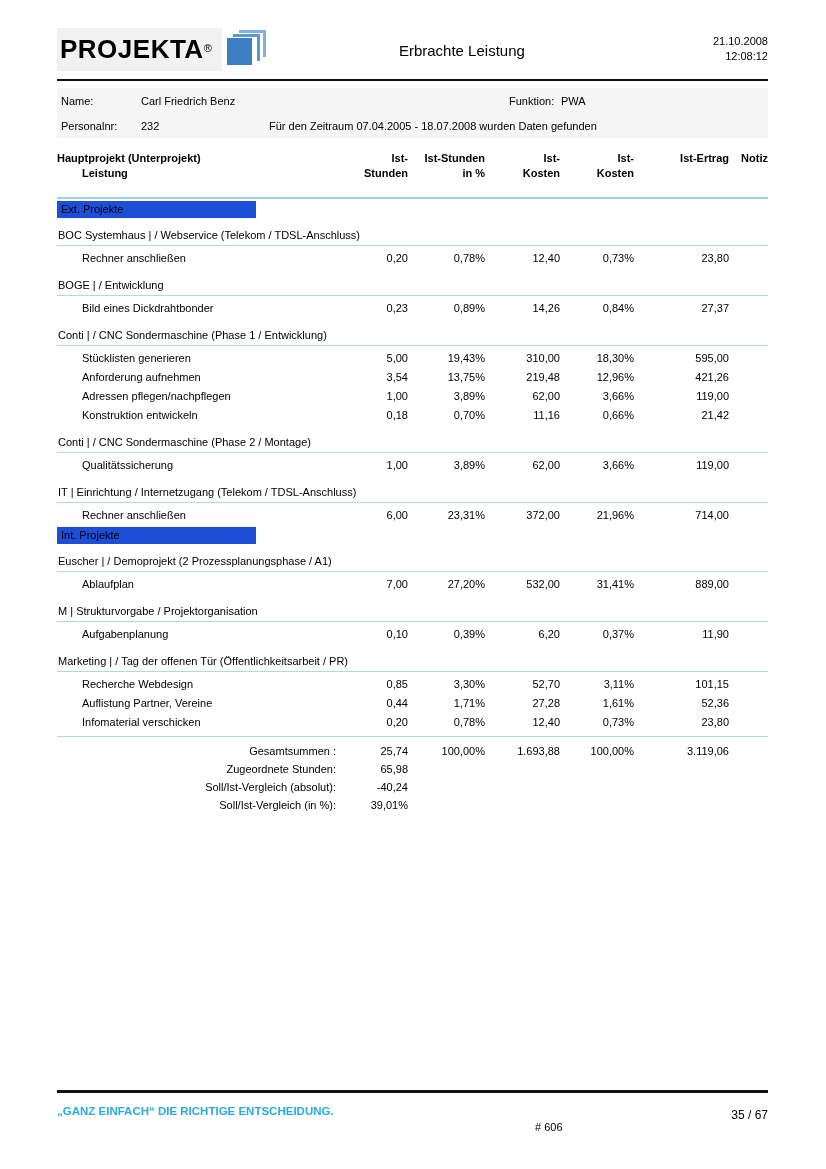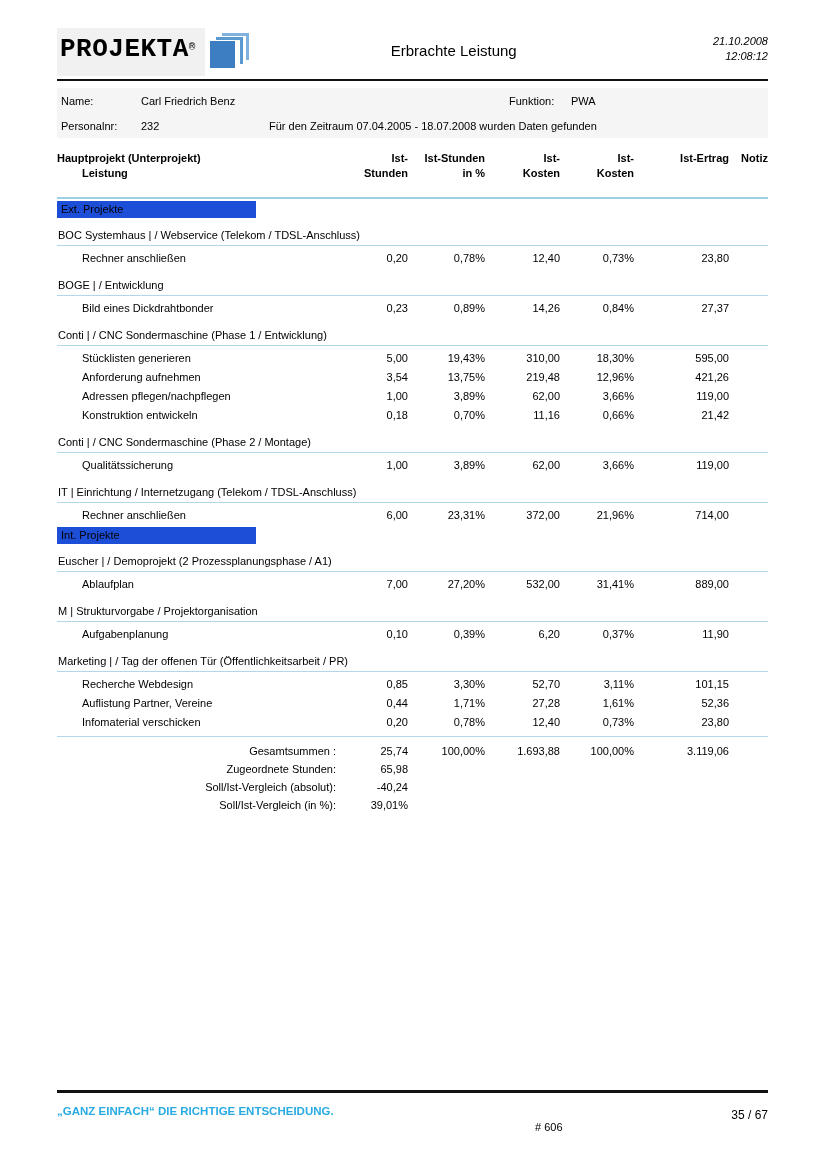--- a/index.html
+++ b/index.html
@@ -9,34 +9,34 @@
     background: #ffffff;
     font-family: "Liberation Sans", "DejaVu Sans", sans-serif;
     color: #000000;
     overflow: hidden;
   }
   .content { margin: 0 58px 0 57px; }
 
   
   .header-row { display:flex; align-items:flex-start; padding-top:28px; height:50px; }
   .logo-block { display:flex; align-items:center; }
-  .logo-textbox { background:#f1f1f1; padding:6px 10px 12px 3px;font-family:Liberation Mono, monospace; }
+  .logo-textbox { background:#f1f1f1; padding:6px 10px 6px 3px; }
   .logo-text { font-size:26px; font-weight:bold; letter-spacing:0.5px; }
   .logo-reg { font-size:11px; vertical-align:super; font-weight:normal; }
   .logo-icon { margin-left:5px; }
   .report-title { flex:1; text-align:center; font-size:15px; padding-top:14px; }
-  .datetime { width:110px; text-align:right; font-size:11px; line-height:1.35; padding-top:6px;font-style:italic; }
+  .datetime { width:110px; text-align:right; font-size:11px; line-height:1.35; padding-top:6px; }
   .rule-black { border-bottom:2px solid #111111; margin-top:1px; }
 
   
   .info { margin-top:7px; }
   .info-row { background:#f5f5f5; height:25px; display:flex; align-items:center; font-size:11px; }
   .info-label { width:80px; padding-left:4px; }
   .info-name-value { width:368px; }
-  .info-funktion-label { width:62px; }
+  .info-funktion-label { width:52px; }
   .info-pnr-value { width:128px; }
 
   
   .grid { display:grid; grid-template-columns:283px 68px 77px 75px 74px 95px 39px; font-size:11px; }
   .cell { overflow:hidden; white-space:nowrap; }
   .num { text-align:right; }
   .table-header { margin-top:13px; font-weight:bold; line-height:15px; border-bottom:2px solid #9fcfe6; padding-bottom:16px; }
   .th-l2 { padding-left:25px; }
   .section-label { margin-top:2px; width:195px; background:#1d4ed8; font-size:11px; height:17px; line-height:17px; padding-left:4px; }
   .project-name { margin-top:10px; font-size:11px; padding:1px 0 4px 1px; border-bottom:1px solid #b0d7ea; }

